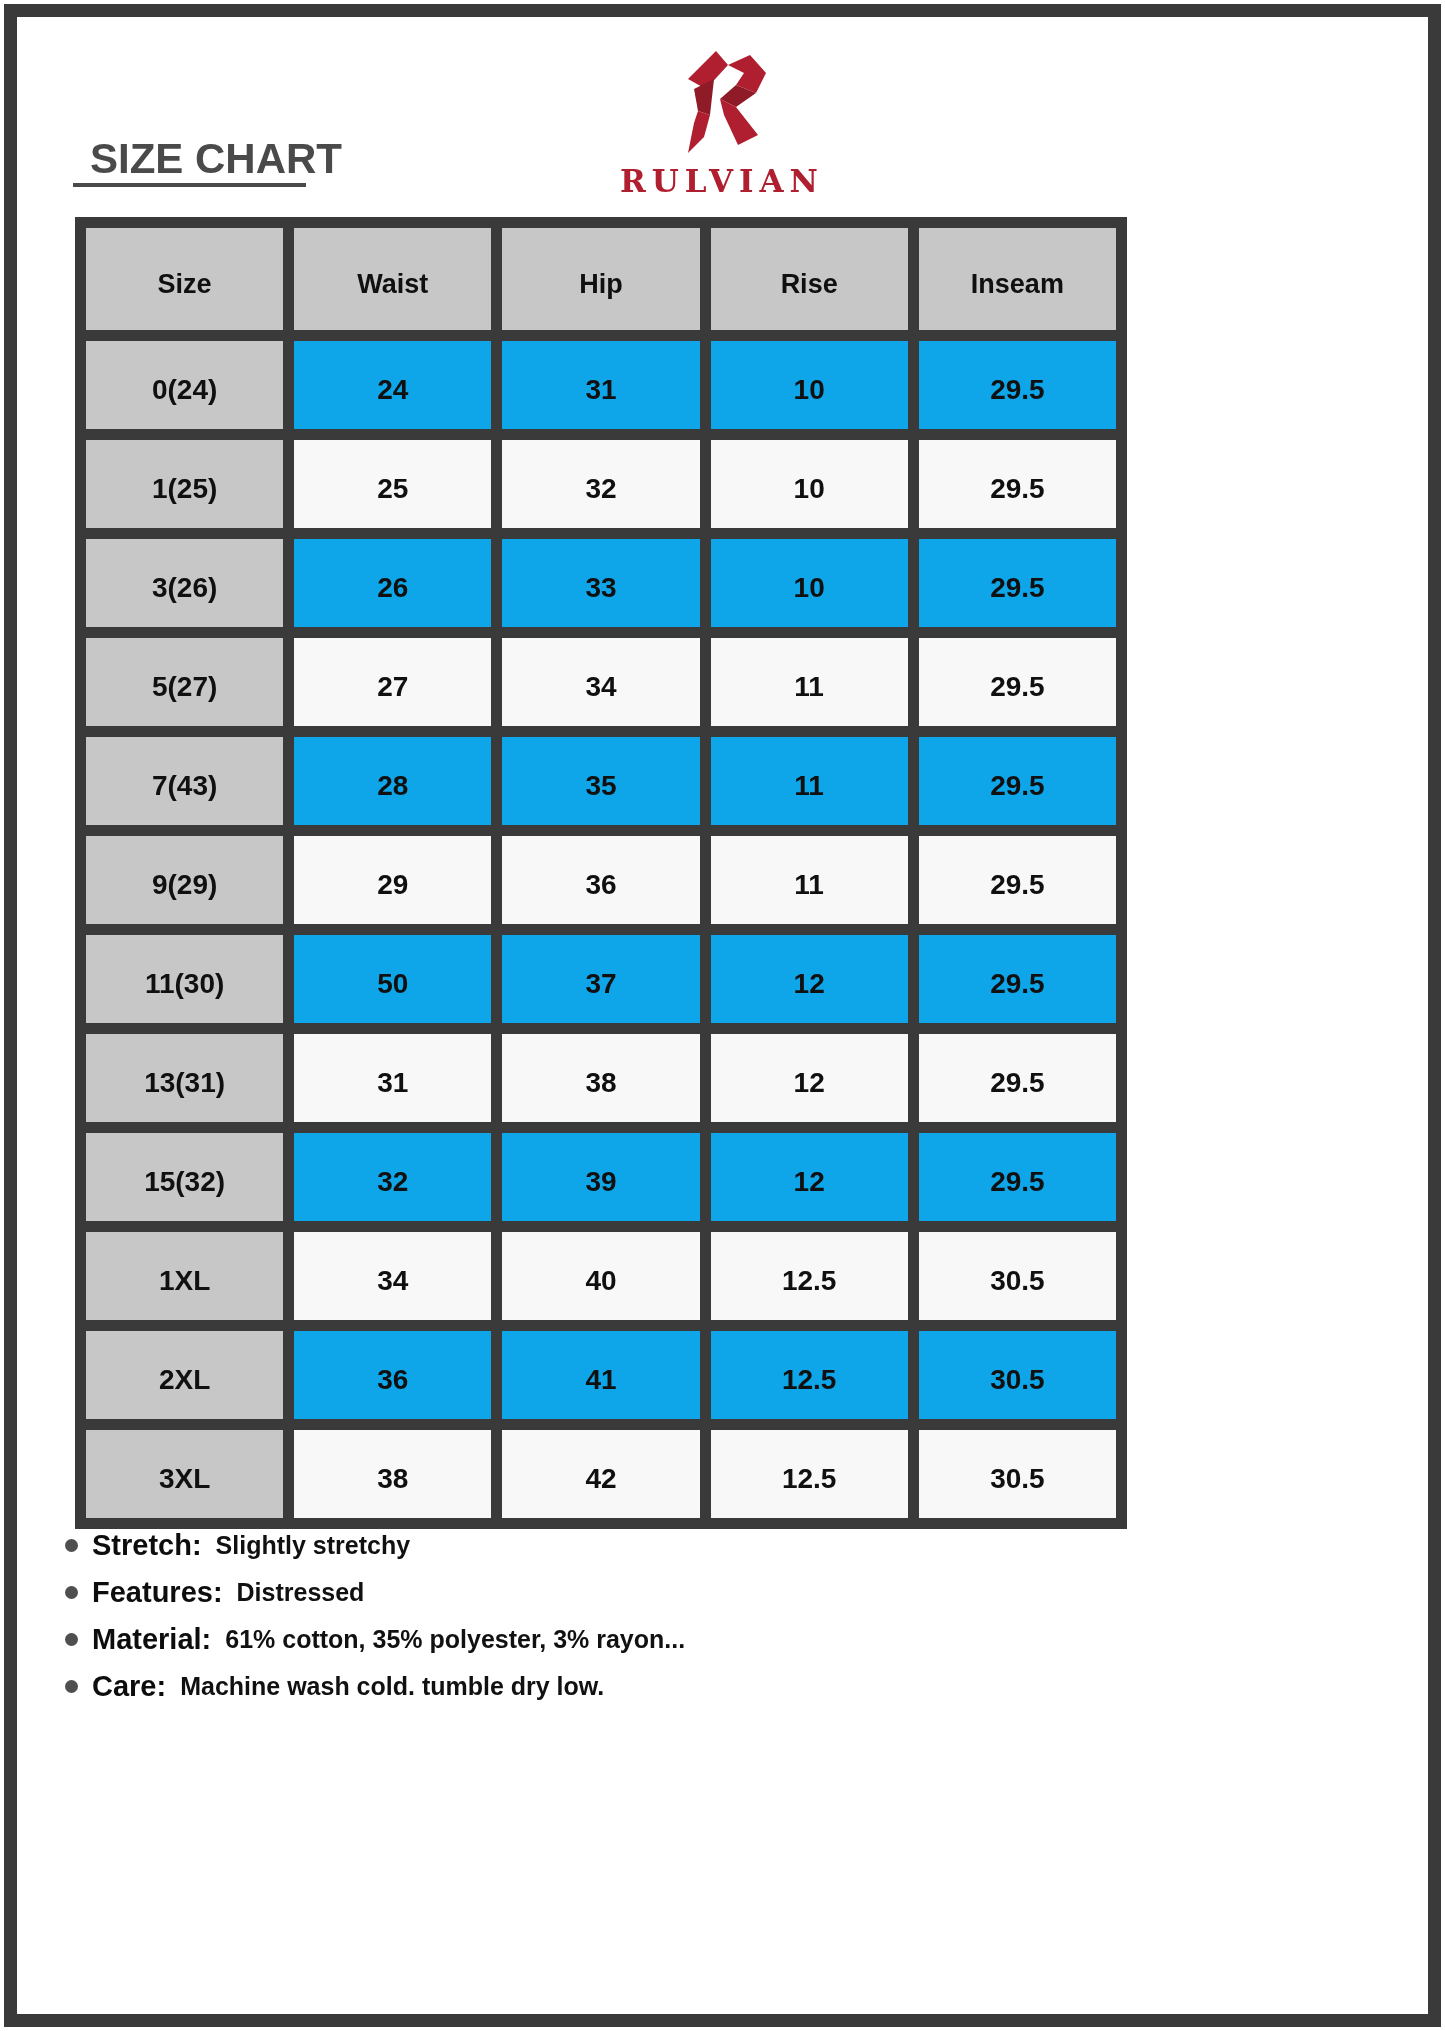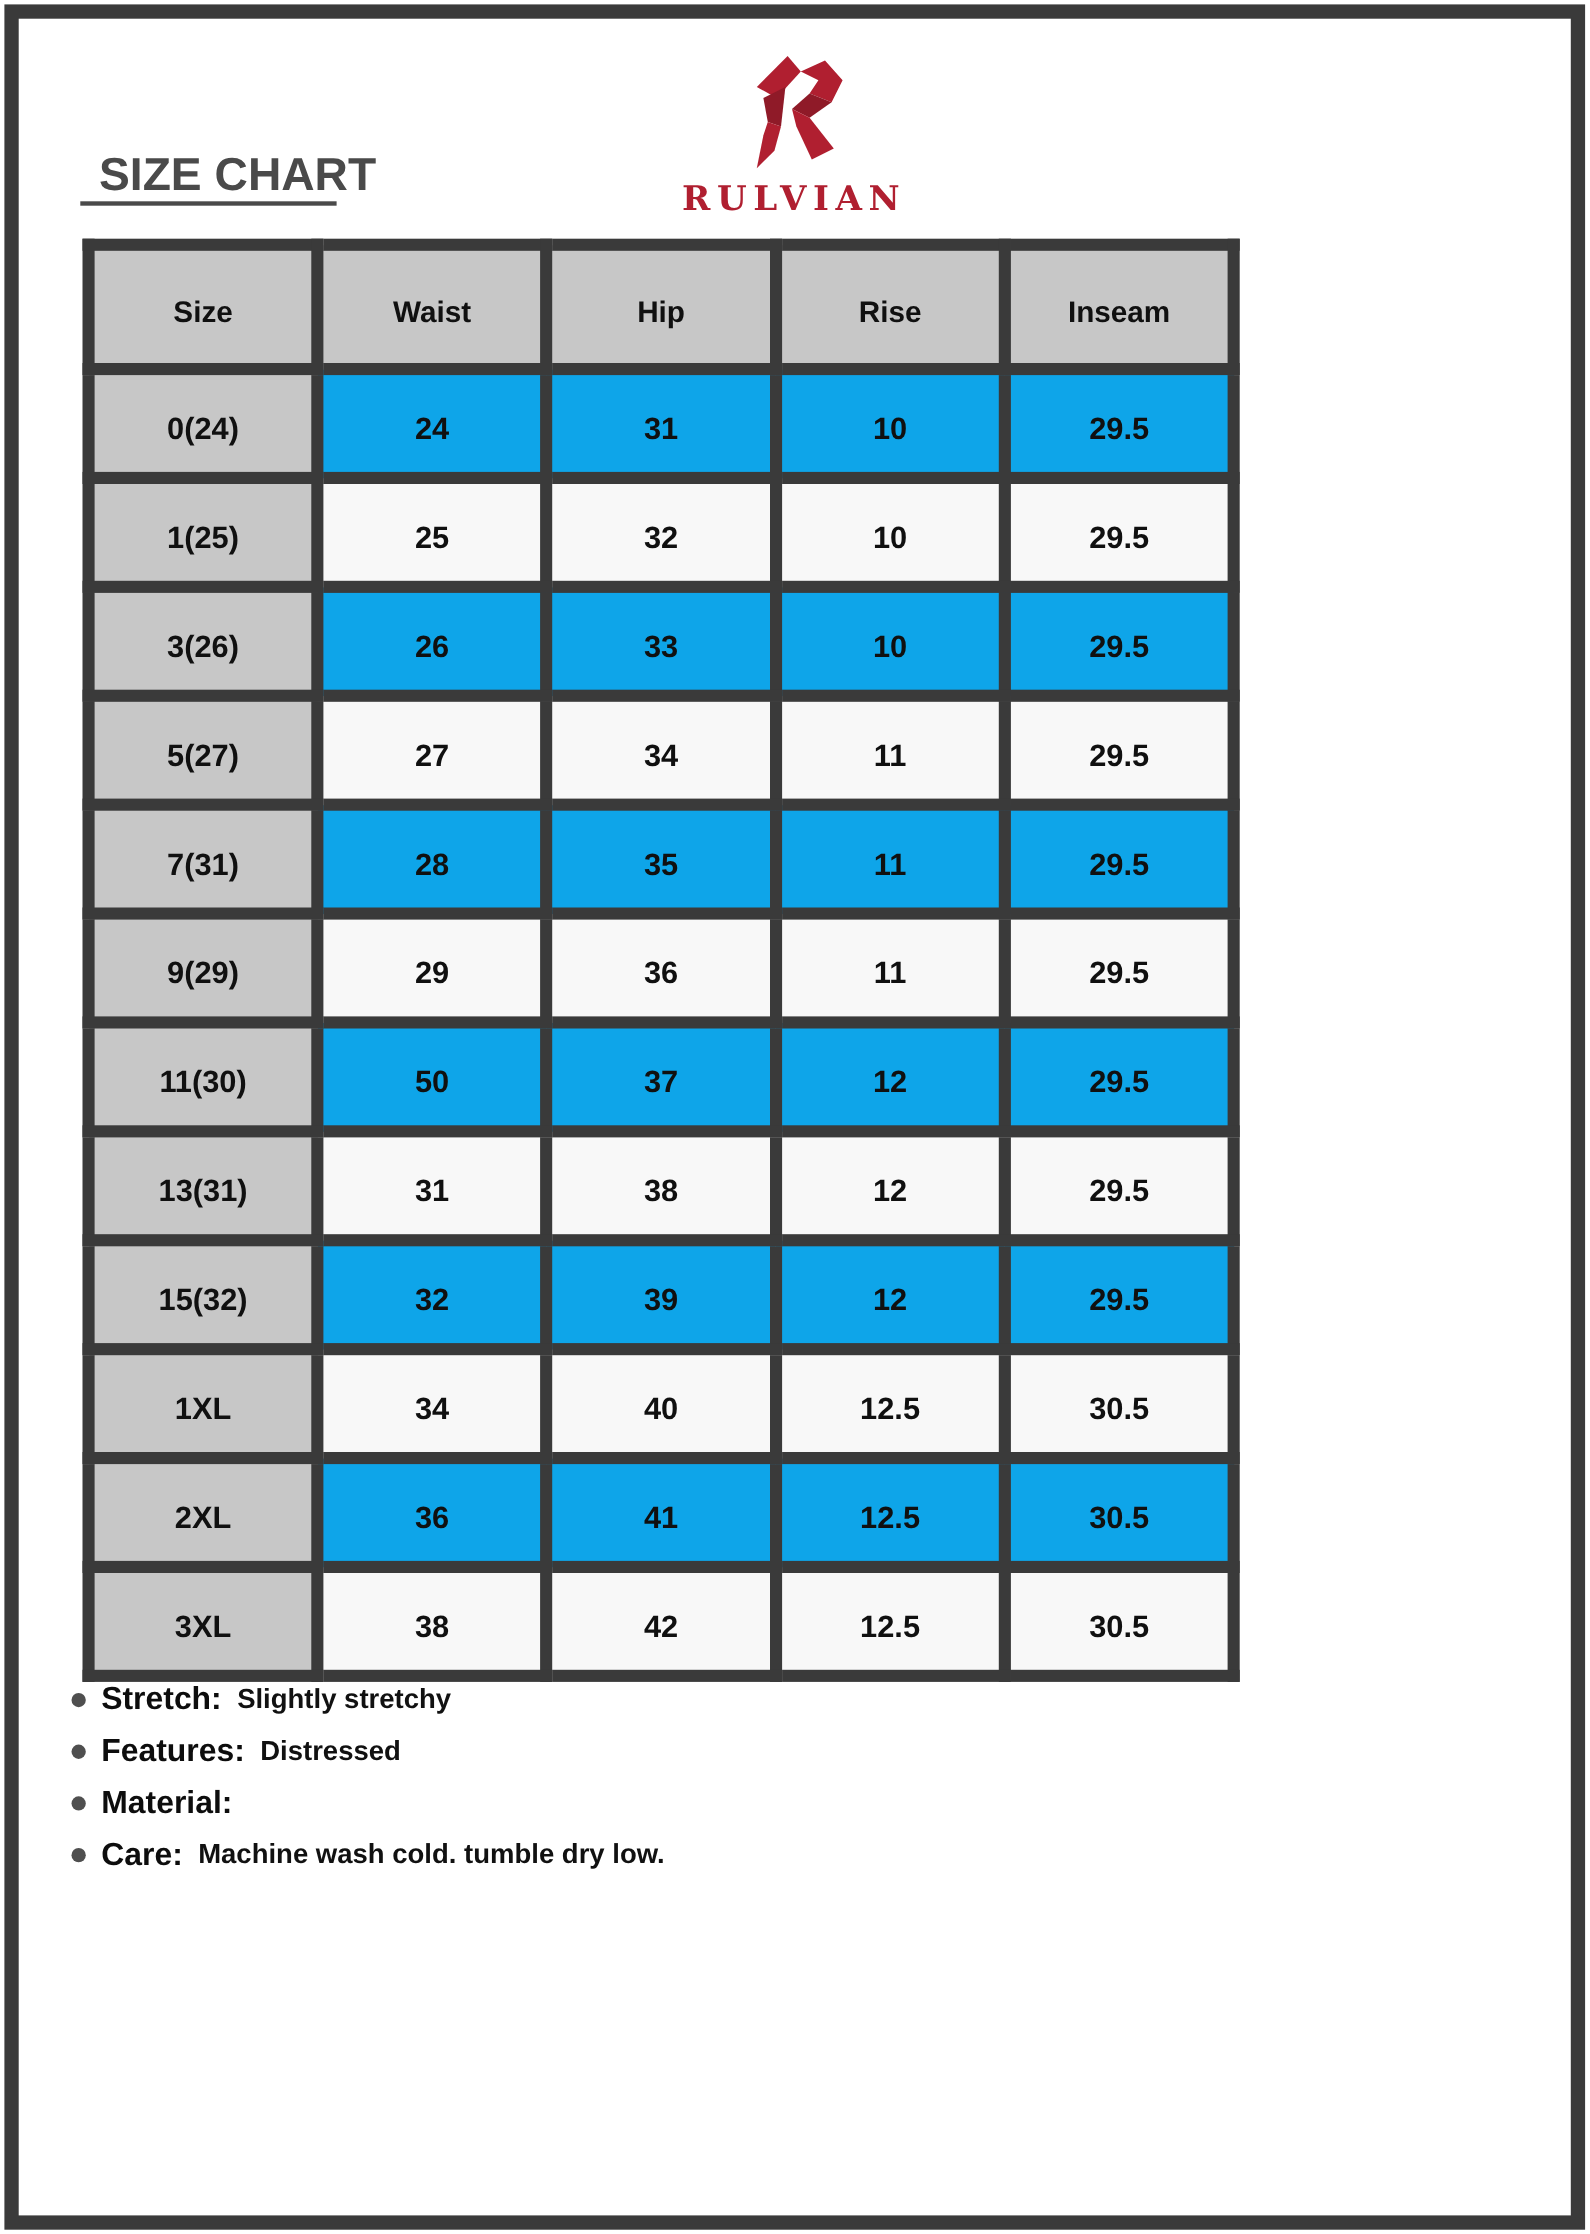--- a/index.html
+++ b/index.html
@@ -125,21 +125,21 @@
           <td>29.5</td>
         </tr>
         <tr class="alt">
           <th>5(27)</th>
           <td>27</td>
           <td>34</td>
           <td>11</td>
           <td>29.5</td>
         </tr>
         <tr>
-          <th>7(31)</th>
+          <th>7(43)</th>
           <td>28</td>
           <td>35</td>
           <td>11</td>
           <td>29.5</td>
         </tr>
         <tr class="alt">
           <th>9(29)</th>
           <td>29</td>
           <td>36</td>
           <td>11</td>
@@ -197,20 +197,21 @@
         <span class="dvalue">Slightly stretchy</span>
       </li>
       <li>
         <span class="bullet"></span>
         <span class="dlabel">Features:</span>
         <span class="dvalue">Distressed</span>
       </li>
       <li>
         <span class="bullet"></span>
         <span class="dlabel">Material:</span>
+        <span class="dvalue">61% cotton, 35% polyester, 3% rayon...</span>
       </li>
       <li>
         <span class="bullet"></span>
         <span class="dlabel">Care:</span>
         <span class="dvalue">Machine wash cold. tumble dry low.</span>
       </li>
     </ul>
 </div>
 
 </body></html>

